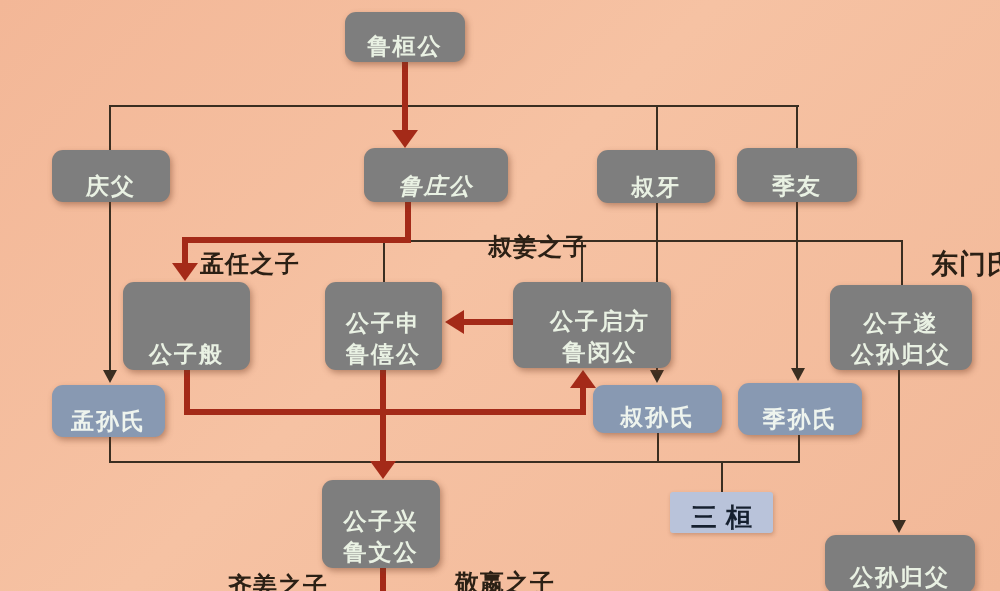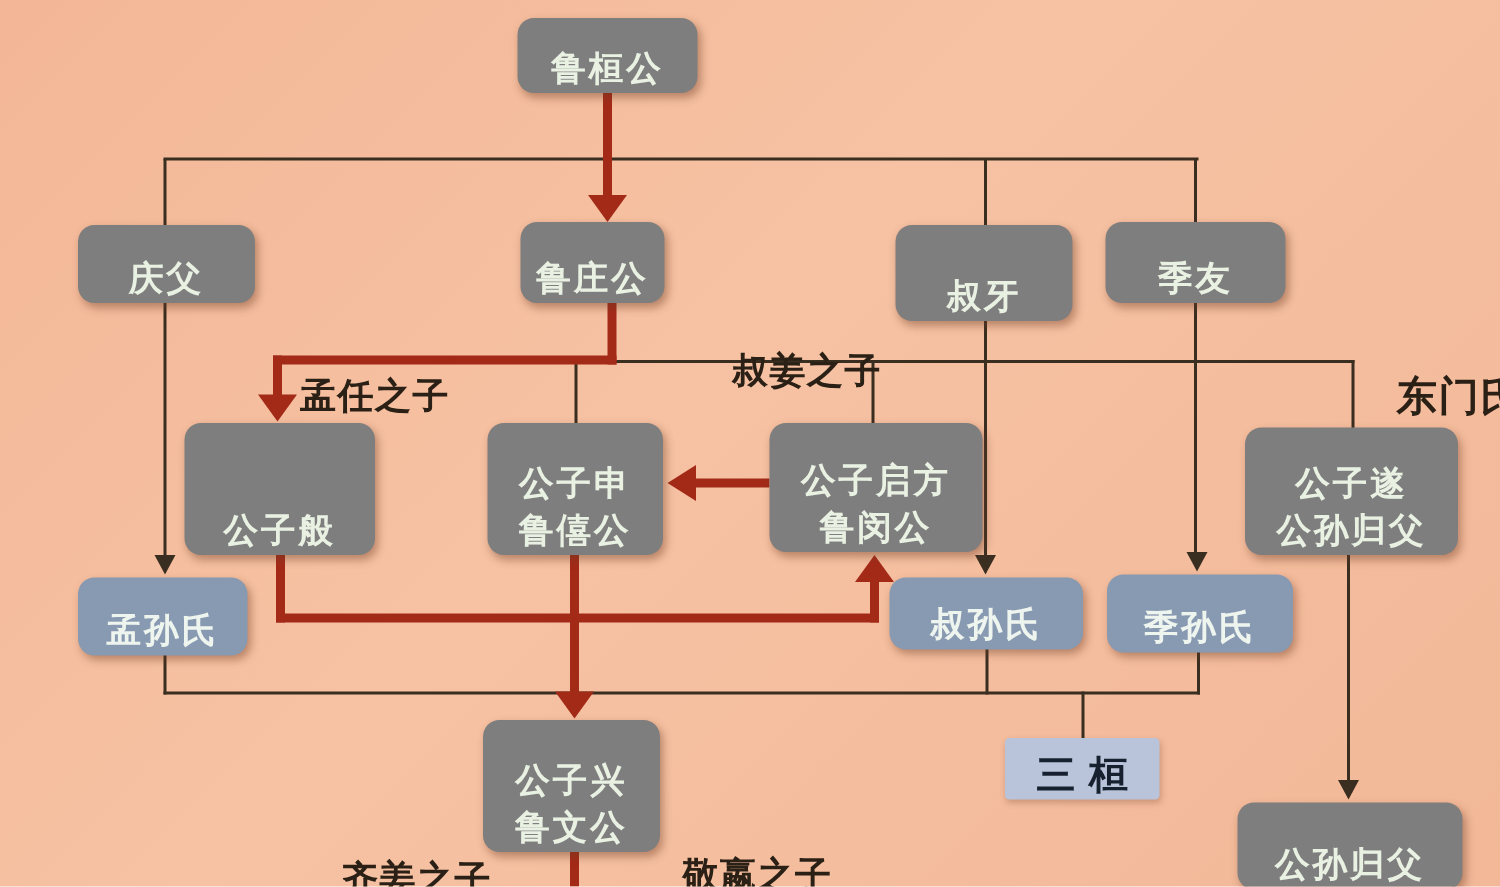--- a/index.html
+++ b/index.html
@@ -77,38 +77,38 @@
   <div class="arr r-down" style="left:370px;top:461px;"></div>
 
   <div class="rline" style="left:380px;top:566px;width:6px;height:25px;"></div>
 
   <div class="node" style="left:345px;top:12px;width:120px;height:50px;">
     <span>鲁桓公</span>
   </div>
   <div class="node" style="left:52px;top:150px;width:118px;height:52px;">
     <span>庆父</span>
   </div>
-  <div class="node" style="left:347px;top:148px;width:96px;height:54px;">
+  <div class="node" style="left:364px;top:148px;width:144px;height:54px;font-style:italic;">
     <span>鲁庄公</span>
   </div>
-  <div class="node" style="left:597px;top:150px;width:118px;height:64px;">
+  <div class="node" style="left:597px;top:150px;width:118px;height:53px;">
     <span>叔牙</span>
   </div>
   <div class="node" style="left:737px;top:148px;width:120px;height:54px;">
     <span>季友</span>
   </div>
 
   <div class="node" style="left:123px;top:282px;width:127px;height:88px;">
     <span>公子般</span>
   </div>
   <div class="node" style="left:325px;top:282px;width:117px;height:88px;">
     <span>公子申</span>
     <span>鲁僖公</span>
   </div>
-  <div class="node" style="left:513px;top:282px;width:142px;height:86px;">
+  <div class="node" style="left:513px;top:282px;width:142px;height:86px;padding-left:16px;">
     <span>公子启方</span>
     <span>鲁闵公</span>
   </div>
   <div class="node" style="left:830px;top:285px;width:142px;height:85px;">
     <span>公子遂</span>
     <span>公孙归父</span>
   </div>
 
   <div class="node blue" style="left:52px;top:385px;width:113px;height:52px;">
     <span>孟孙氏</span>

